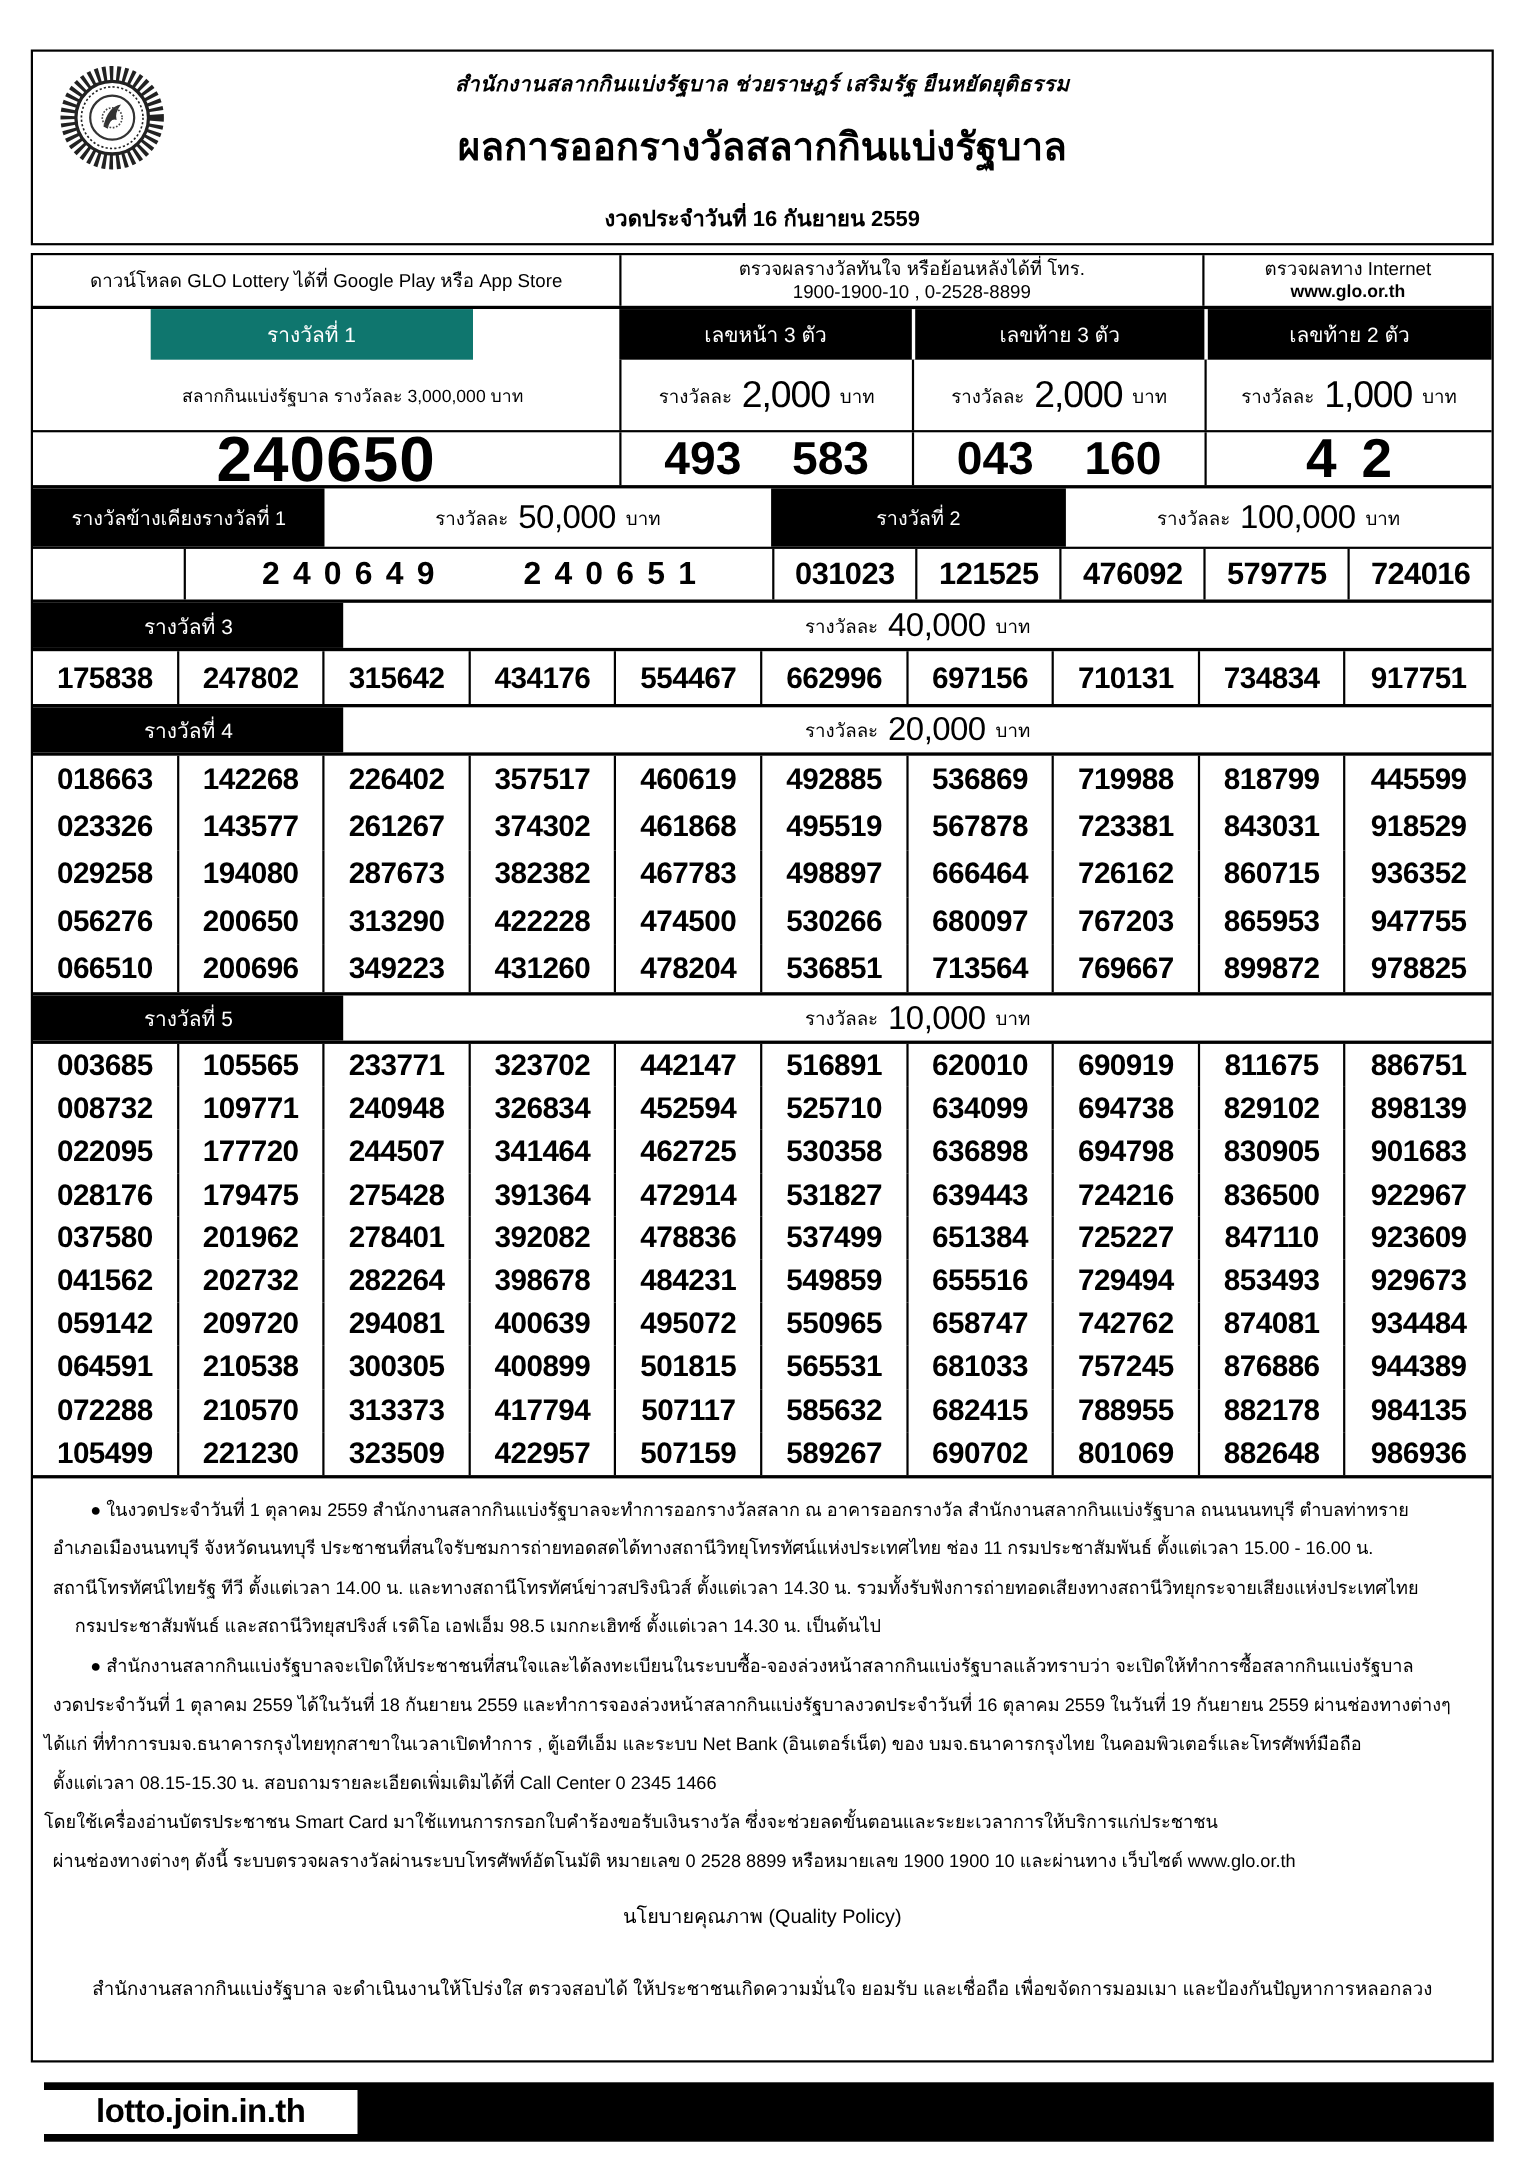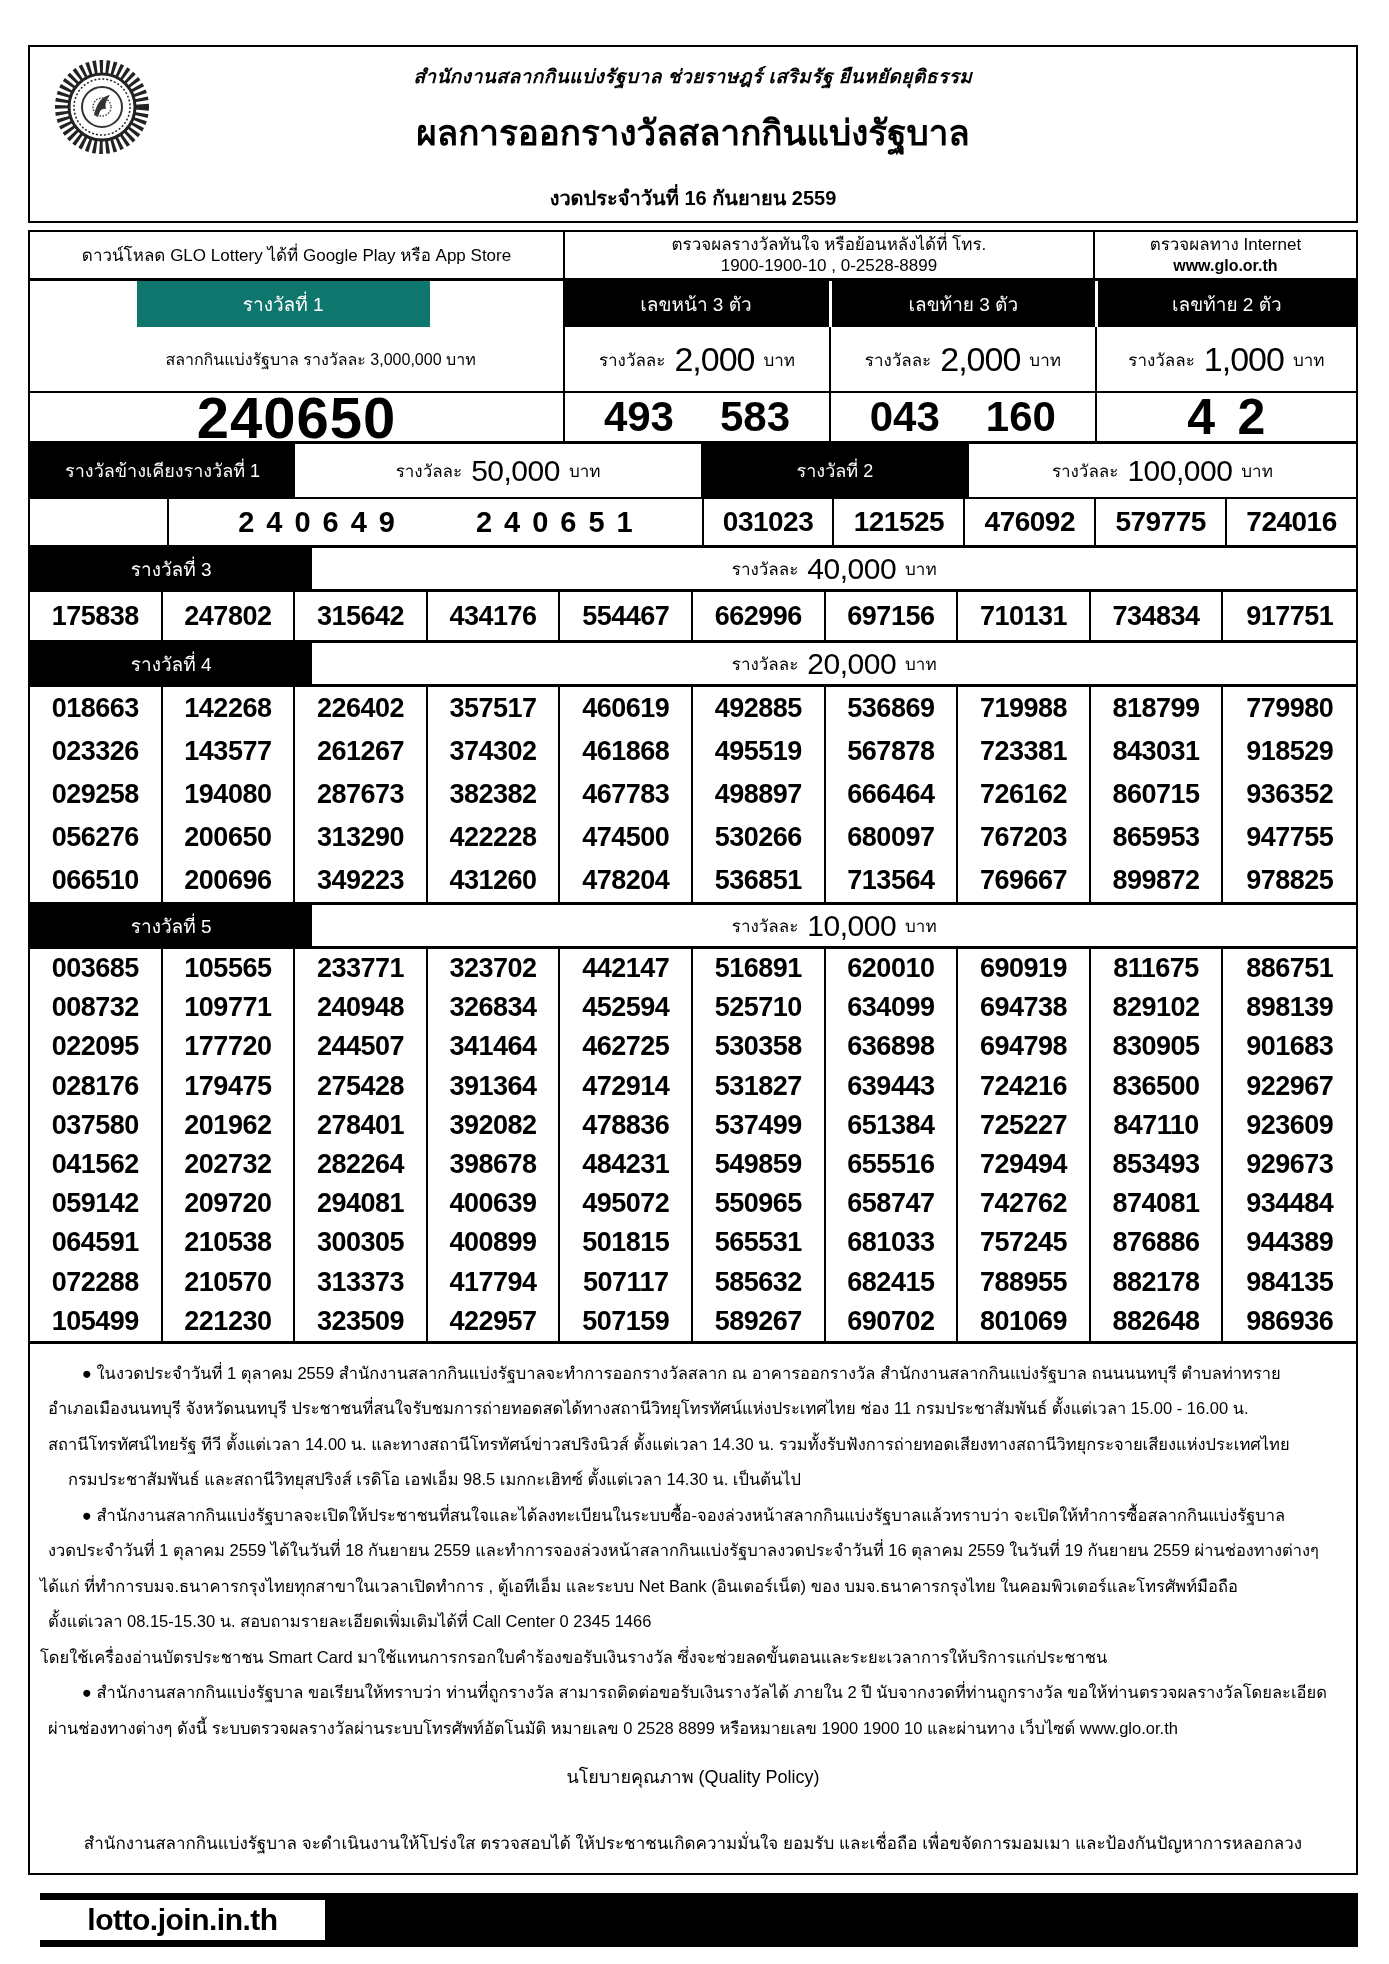--- a/index.html
+++ b/index.html
@@ -244,21 +244,21 @@
     <div class="numgrid g5">
         <div class="ncell">018663</div>
         <div class="ncell">142268</div>
         <div class="ncell">226402</div>
         <div class="ncell">357517</div>
         <div class="ncell">460619</div>
         <div class="ncell">492885</div>
         <div class="ncell">536869</div>
         <div class="ncell">719988</div>
         <div class="ncell">818799</div>
-        <div class="ncell">779980</div>
+        <div class="ncell">445599</div>
         <div class="ncell">023326</div>
         <div class="ncell">143577</div>
         <div class="ncell">261267</div>
         <div class="ncell">374302</div>
         <div class="ncell">461868</div>
         <div class="ncell">495519</div>
         <div class="ncell">567878</div>
         <div class="ncell">723381</div>
         <div class="ncell">843031</div>
         <div class="ncell">918529</div>
@@ -408,21 +408,20 @@
     <div class="footer-text">
       <div class="fl b">●  ในงวดประจำวันที่ 1 ตุลาคม 2559 สำนักงานสลากกินแบ่งรัฐบาลจะทำการออกรางวัลสลาก ณ อาคารออกรางวัล สำนักงานสลากกินแบ่งรัฐบาล ถนนนนทบุรี ตำบลท่าทราย</div>
       <div class="fl s">อำเภอเมืองนนทบุรี จังหวัดนนทบุรี  ประชาชนที่สนใจรับชมการถ่ายทอดสดได้ทางสถานีวิทยุโทรทัศน์แห่งประเทศไทย ช่อง 11 กรมประชาสัมพันธ์ ตั้งแต่เวลา 15.00 - 16.00 น.</div>
       <div class="fl s">สถานีโทรทัศน์ไทยรัฐ ทีวี ตั้งแต่เวลา 14.00 น. และทางสถานีโทรทัศน์ข่าวสปริงนิวส์ ตั้งแต่เวลา 14.30 น. รวมทั้งรับฟังการถ่ายทอดเสียงทางสถานีวิทยุกระจายเสียงแห่งประเทศไทย</div>
       <div class="fl m">กรมประชาสัมพันธ์ และสถานีวิทยุสปริงส์ เรดิโอ เอฟเอ็ม 98.5 เมกกะเฮิทซ์ ตั้งแต่เวลา 14.30 น. เป็นต้นไป</div>
       <div class="fl b">●  สำนักงานสลากกินแบ่งรัฐบาลจะเปิดให้ประชาชนที่สนใจและได้ลงทะเบียนในระบบซื้อ-จองล่วงหน้าสลากกินแบ่งรัฐบาลแล้วทราบว่า จะเปิดให้ทำการซื้อสลากกินแบ่งรัฐบาล</div>
       <div class="fl s">งวดประจำวันที่ 1 ตุลาคม 2559 ได้ในวันที่ 18 กันยายน 2559 และทำการจองล่วงหน้าสลากกินแบ่งรัฐบาลงวดประจำวันที่ 16 ตุลาคม 2559 ในวันที่ 19 กันยายน 2559  ผ่านช่องทางต่างๆ</div>
       <div class="fl z">ได้แก่ ที่ทำการบมจ.ธนาคารกรุงไทยทุกสาขาในเวลาเปิดทำการ , ตู้เอทีเอ็ม และระบบ Net Bank (อินเตอร์เน็ต) ของ บมจ.ธนาคารกรุงไทย ในคอมพิวเตอร์และโทรศัพท์มือถือ</div>
       <div class="fl s">ตั้งแต่เวลา 08.15-15.30 น. สอบถามรายละเอียดเพิ่มเติมได้ที่ Call Center 0 2345 1466</div>
       <div class="fl z">โดยใช้เครื่องอ่านบัตรประชาชน Smart Card  มาใช้แทนการกรอกใบคำร้องขอรับเงินรางวัล ซึ่งจะช่วยลดขั้นตอนและระยะเวลาการให้บริการแก่ประชาชน</div>
-      <div class="fl b">●  สำนักงานสลากกินแบ่งรัฐบาล ขอเรียนให้ทราบว่า ท่านที่ถูกรางวัล สามารถติดต่อขอรับเงินรางวัลได้ ภายใน  2  ปี นับจากงวดที่ท่านถูกรางวัล ขอให้ท่านตรวจผลรางวัลโดยละเอียด</div>
       <div class="fl s">ผ่านช่องทางต่างๆ ดังนี้ ระบบตรวจผลรางวัลผ่านระบบโทรศัพท์อัตโนมัติ หมายเลข 0 2528 8899 หรือหมายเลข 1900 1900 10 และผ่านทาง เว็บไซต์ www.glo.or.th</div>
       <div class="policy-title">นโยบายคุณภาพ (Quality Policy)</div>
       <div class="policy-text">สำนักงานสลากกินแบ่งรัฐบาล จะดำเนินงานให้โปร่งใส ตรวจสอบได้ ให้ประชาชนเกิดความมั่นใจ ยอมรับ และเชื่อถือ เพื่อขจัดการมอมเมา และป้องกันปัญหาการหลอกลวง</div>
     </div>
   </div>
 
   <div class="bottom-bar">
     <div class="site-box">
       <span>lotto.join.in.th</span>
     </div>

